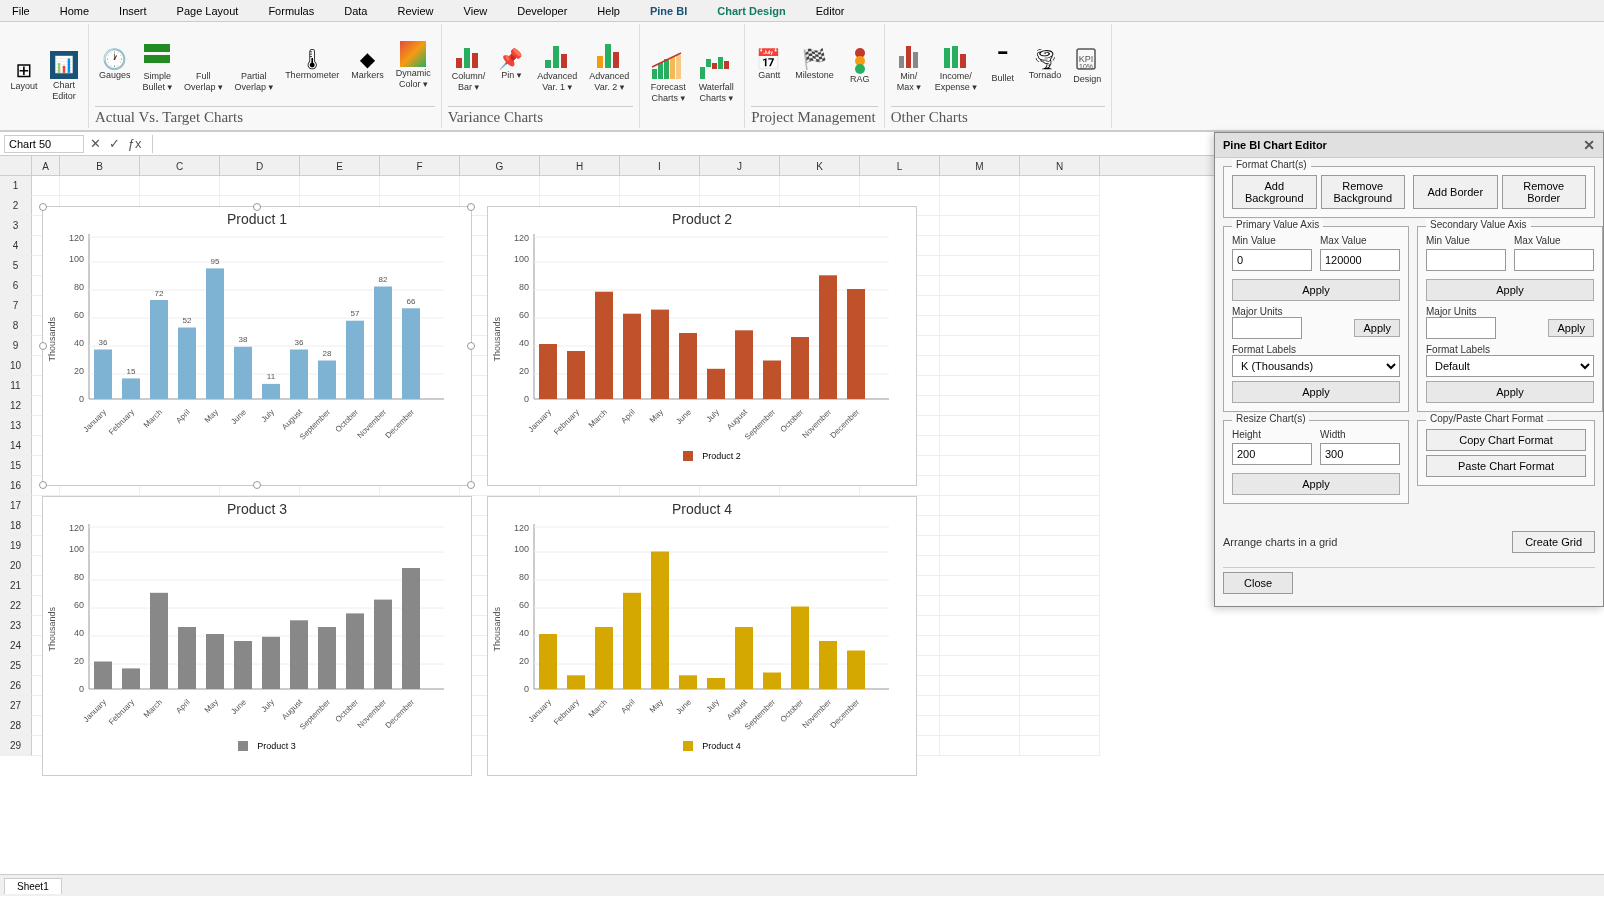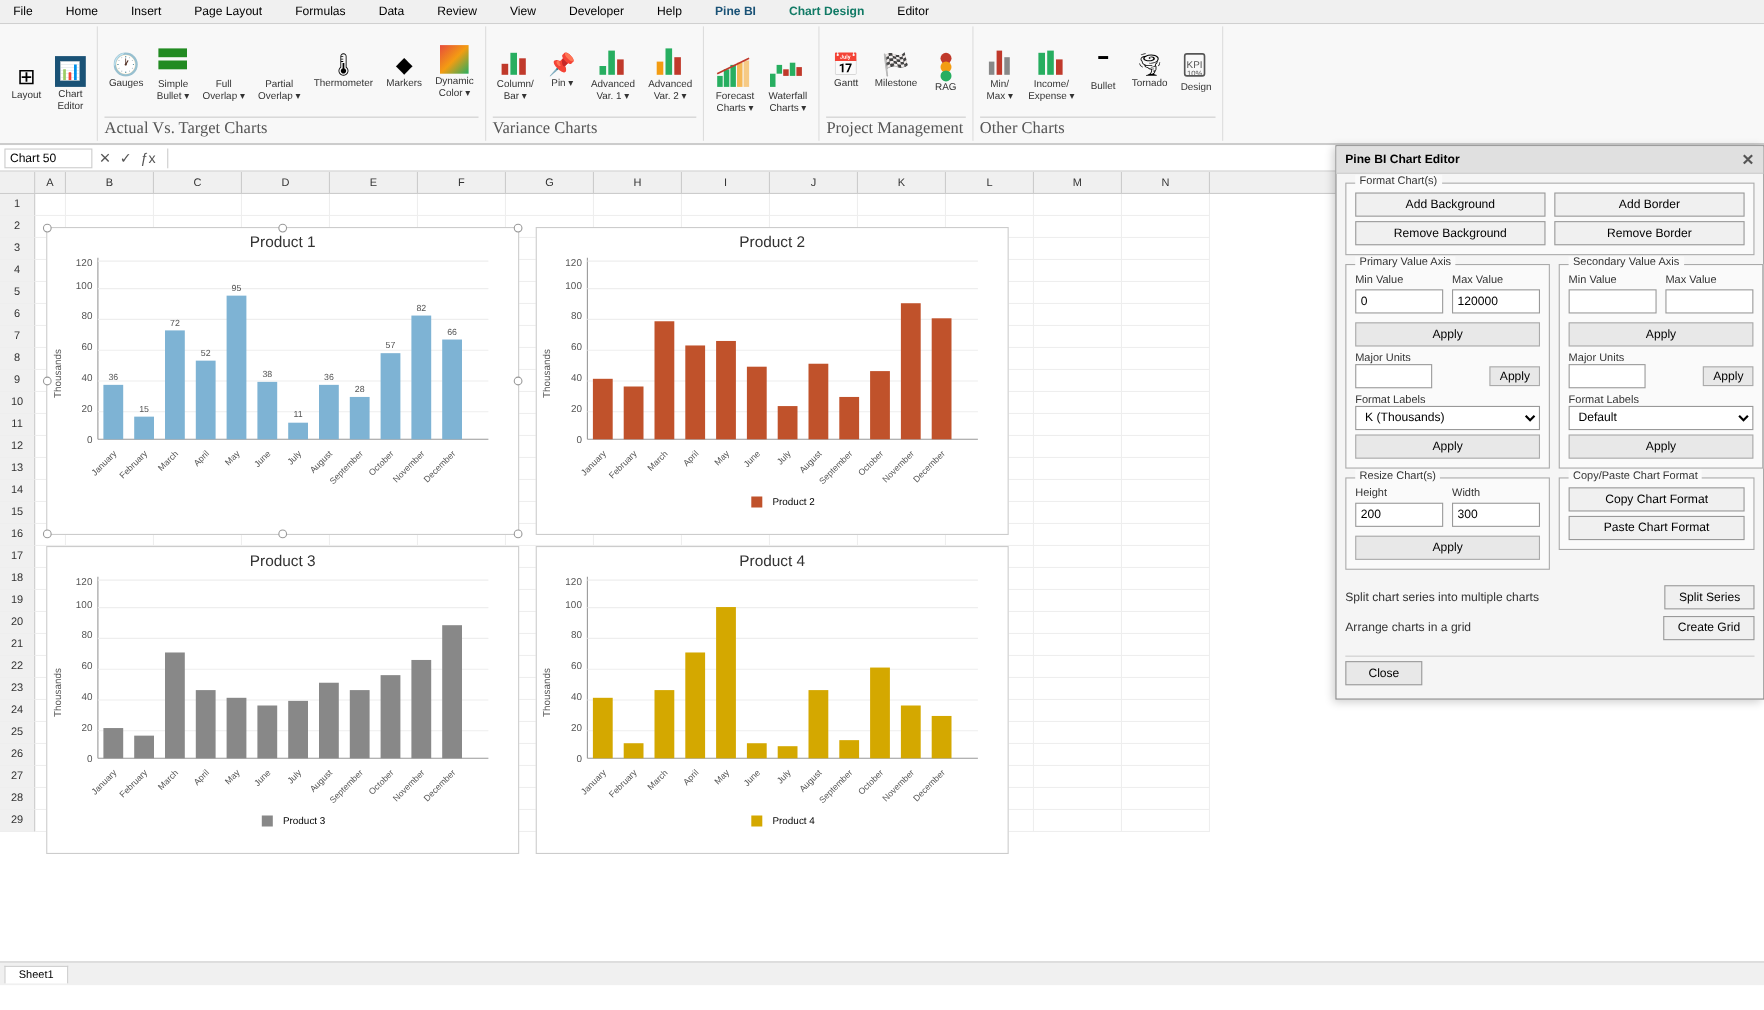--- a/index.html
+++ b/index.html
@@ -148,21 +148,21 @@
     .panel-section {
       border: 1px solid #aaa; padding: 8px; background: #fafafa;
       position: relative;
     }
     .panel-section-title {
       position: absolute; top: -8px; left: 8px; background: #fafafa;
       padding: 0 4px; font-size: 10px; color: #333;
     }
 
     .panel-row { display: flex; gap: 8px; align-items: flex-start; }
-    .panel-col { flex: 1; display: flex; flex-direction: column; gap: 4px; }
+    .panel-col { flex: 1; display: flex; gap: 4px; }
 
     .panel-btn {
       width: 100%; padding: 4px 8px; font-size: 11px;
       background: #f0f0f0; border: 1px solid #999; cursor: pointer;
       text-align: center;
     }
 
     .panel-label { font-size: 10px; color: #333; margin-bottom: 1px; }
     .panel-input-sm {
       width: 80px; padding: 2px 4px; font-size: 11px;
@@ -1290,25 +1290,21 @@
       </div>
 
       <div class="panel-section" style="flex:1;">
         <span class="panel-section-title">Copy/Paste Chart Format</span>
         <button class="panel-btn">Copy Chart Format</button>
         <button class="panel-btn" style="margin-top:4px;">Paste Chart Format</button>
       </div>
     </div>
 
     <div style="padding:4px 0;">
-      <div class="panel-split-row">
-        <span class="panel-split-label">Split chart series into multiple charts</span>
-        <button class="panel-btn" style="width:auto;padding:4px 12px;">Split Series</button>
-      </div>
-      <div class="panel-split-row" style="margin-top:2px;">
+      <div class="panel-split-row" style="margin-top:13px;">
         <span class="panel-split-label">Arrange charts in a grid</span>
         <button class="panel-btn" style="width:auto;padding:4px 12px;">Create Grid</button>
       </div>
     </div>
 
     <div style="display:flex;justify-content:flex-start;padding:4px 0;border-top:1px solid #ccc;">
       <button class="close-btn">Close</button>
     </div>
 
   </div>

